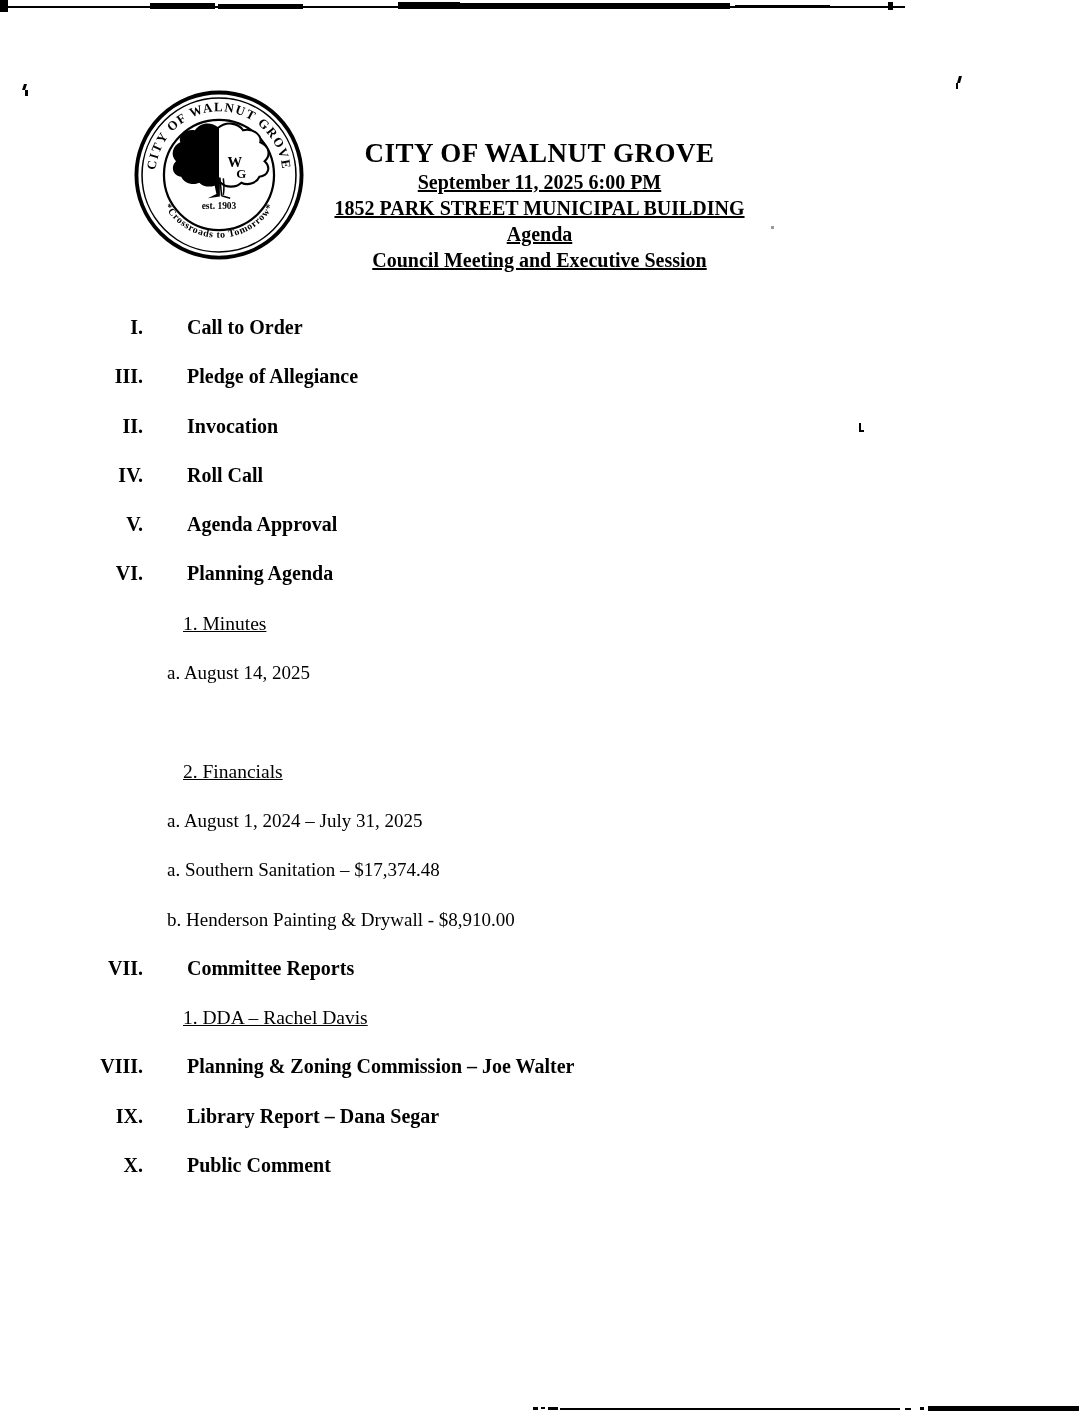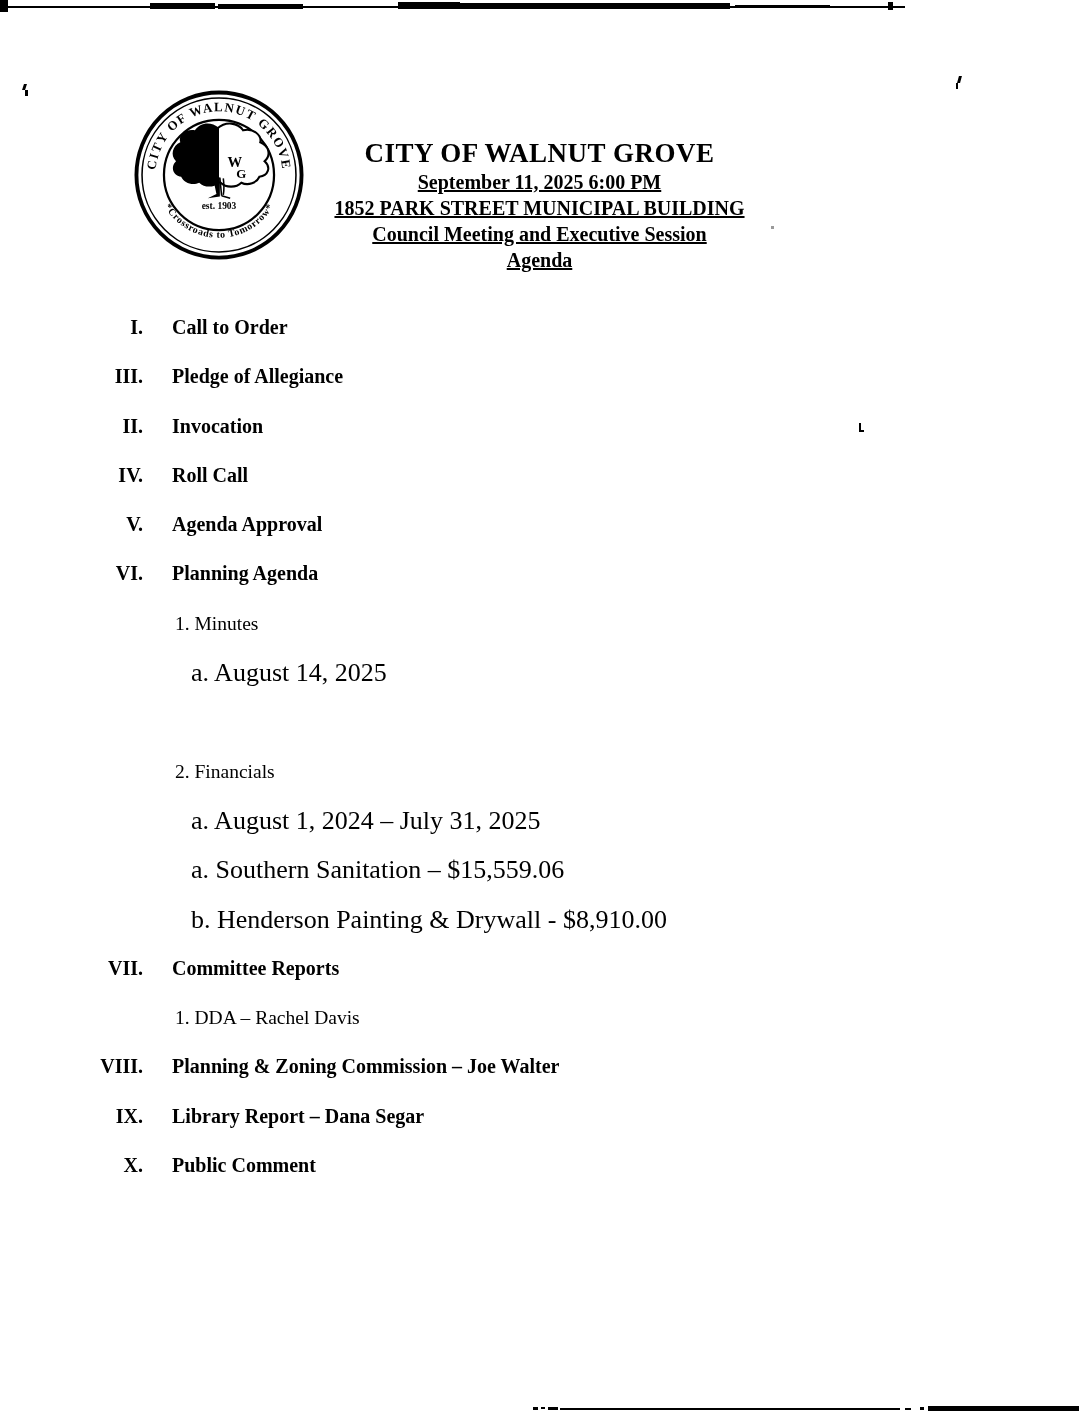--- a/index.html
+++ b/index.html
@@ -20,25 +20,25 @@
   .header{
     position:absolute;left:0;top:138px;width:1079px;
     text-align:center;font-weight:bold;
   }
   .header .title{font-size:27px;line-height:31px;letter-spacing:.5px;}
   .header .sub{font-size:20px;line-height:26px;text-decoration:underline;}
   
   .agenda{position:absolute;left:0;top:316px;width:1079px;}
   .row{display:flex;height:49.3px;font-size:20px;line-height:23px;}
   .num{width:143px;text-align:right;font-weight:bold;flex:none;}
-  .lbl{margin-left:29px;}
+  .lbl{margin-left:44px;}
   .lvl0 .lbl{font-weight:bold;}
   .sfx{font-weight:bold;white-space:pre;}
-  .lvl1 .lbl{margin-left:32px;font-weight:normal;font-size:19.5px;}
-  .lvl2 .lbl{margin-left:48px;font-weight:normal;font-size:26px;}
+  .lvl1 .lbl{margin-left:40px;font-weight:normal;font-size:19.5px;text-decoration:underline;}
+  .lvl2 .lbl{margin-left:24px;font-weight:normal;font-size:19px;}
   
   .speck{position:absolute;background:#000;}
 </style>
 </head>
 <body>
 
 <div class="page">
 
   <div class="art" style="left:0;top:0;width:8px;height:12px;"></div>
   <div class="art" style="left:0;top:6px;width:905px;height:2px;"></div>
@@ -92,22 +92,22 @@
     <path d="M 101 103 L 103 124 M 103 124 L 113 127 M 105 104 C 106 112 106 118 105 123" fill="none" stroke="#000" stroke-width="1.8"></path>
     <text x="110" y="91" font-size="17" font-weight="bold" font-family="Liberation Serif, serif" fill="#000">W</text>
     <text x="120" y="104" font-size="15" font-weight="bold" font-family="Liberation Serif, serif" fill="#000">G</text>
     <text x="100" y="139" font-size="11" font-weight="bold" text-anchor="middle" font-family="Liberation Serif, serif" fill="#000">est. 1903</text>
   </svg>
 
   <div class="header">
     <div class="title">CITY OF WALNUT GROVE</div>
     <div class="sub">September 11, 2025 6:00 PM</div>
     <div class="sub">1852 PARK STREET MUNICIPAL BUILDING</div>
+    <div class="sub">Agenda</div>
     <div class="sub">Council Meeting and Executive Session</div>
-    <div class="sub">Agenda</div>
   </div>
 
   <div class="agenda">
     <div class="row lvl0">
       <span class="num">I.</span>
       <span class="lbl">Call to Order</span>
     </div>
     <div class="row lvl0">
       <span class="num">III.</span>
       <span class="lbl">Pledge of Allegiance</span>
@@ -142,21 +142,21 @@
     <div class="row lvl1">
       <span class="num"></span>
       <span class="lbl">2. Financials</span>
     </div>
     <div class="row lvl2">
       <span class="num"></span>
       <span class="lbl">a. August 1, 2024 – July 31, 2025</span>
     </div>
     <div class="row lvl2">
       <span class="num"></span>
-      <span class="lbl">a. Southern Sanitation – $15,559.06</span>
+      <span class="lbl">a. Southern Sanitation – $17,374.48</span>
     </div>
     <div class="row lvl2">
       <span class="num"></span>
       <span class="lbl">b. Henderson Painting &amp; Drywall - $8,910.00</span>
     </div>
     <div class="row lvl0">
       <span class="num">VII.</span>
       <span class="lbl">Committee Reports</span>
     </div>
     <div class="row lvl1">

